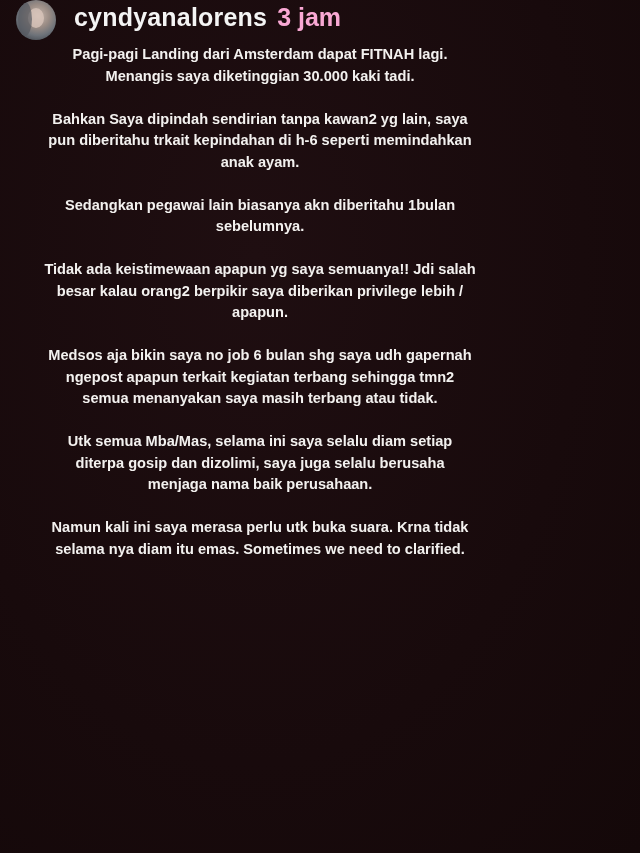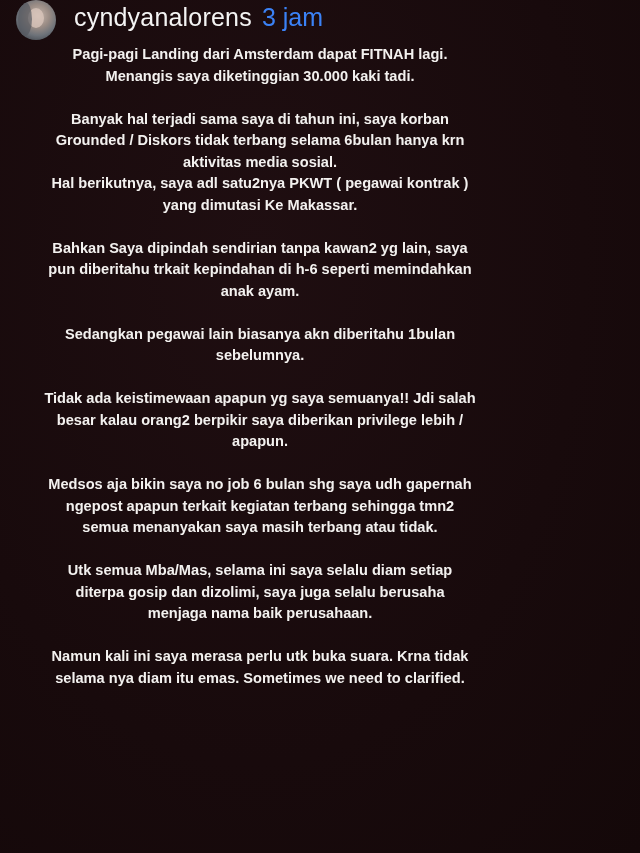--- a/index.html
+++ b/index.html
@@ -51,30 +51,30 @@
       top: 2px;
       width: 14px;
       height: 34px;
       border-radius: 50%;
       background: #55595f;
       opacity: 0.7;
     }
     .username {
       margin-left: 18px;
       font-size: 25px;
-      font-weight: normal;
+      font-weight: bold;
       color: #f4f4f4;
       letter-spacing: 0.2px;
       margin-top: -10px;
     }
     .time {
       margin-left: 10px;
       font-size: 25px;
-      font-weight: normal;
-      color: #3b82f6;
+      font-weight: bold;
+      color: #f9a8d4;
       margin-top: -10px;
     }
     .story-text {
       position: absolute;
       left: 10px;
       top: 44px;
       width: 500px;
       text-align: center;
       font-size: 14.6px;
       font-weight: bold;
@@ -91,25 +91,20 @@
 
 <div class="header">
   <div class="avatar"></div>
   <span class="username">cyndyanalorens</span>
   <span class="time">3 jam</span>
 </div>
 
 <div class="story-text">
   <p class="para">Pagi-pagi Landing dari Amsterdam dapat FITNAH lagi.
 Menangis saya diketinggian 30.000 kaki tadi.</p>
-  <p class="para">Banyak hal terjadi sama saya di tahun ini, saya korban
-Grounded / Diskors tidak terbang selama 6bulan hanya krn
-aktivitas media sosial.
-Hal berikutnya, saya adl satu2nya PKWT ( pegawai kontrak )
-yang dimutasi Ke Makassar.</p>
   <p class="para">Bahkan Saya dipindah sendirian tanpa kawan2 yg lain, saya
 pun diberitahu trkait kepindahan di h-6 seperti memindahkan
 anak ayam.</p>
   <p class="para">Sedangkan pegawai lain biasanya akn diberitahu 1bulan
 sebelumnya.</p>
   <p class="para">Tidak ada keistimewaan apapun yg saya semuanya!! Jdi salah
 besar kalau orang2 berpikir saya diberikan privilege lebih /
 apapun.</p>
   <p class="para">Medsos aja bikin saya no job 6 bulan shg saya udh gapernah
 ngepost apapun terkait kegiatan terbang sehingga tmn2

